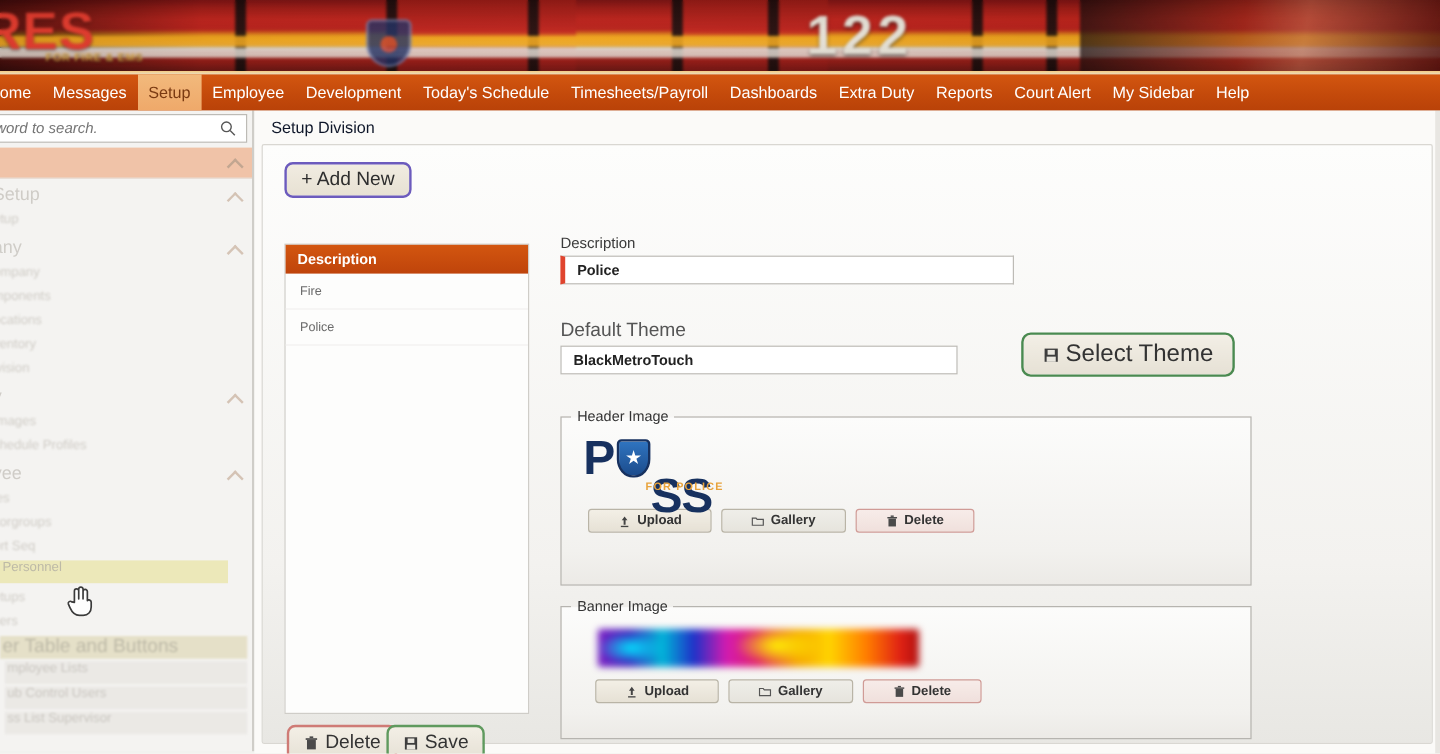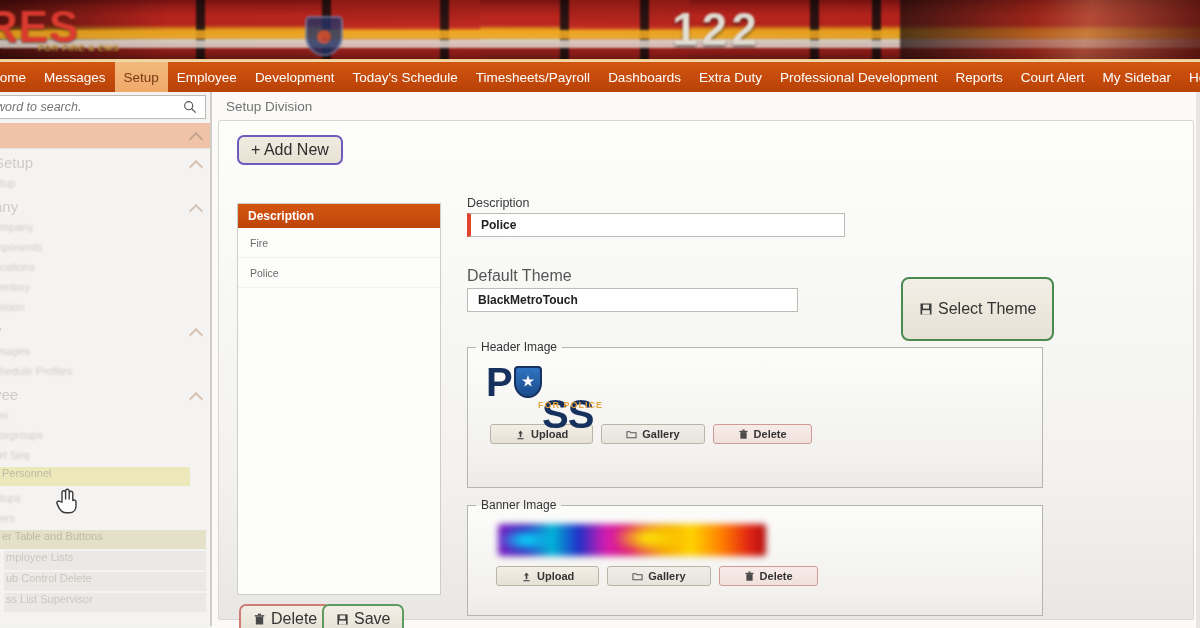--- a/index.html
+++ b/index.html
@@ -142,37 +142,37 @@
     filter: blur(.8px); opacity: .75;
   }
   .side-row-hl-yellow {
     background: #ece7b4; opacity: .9; height: 19px;
     margin: 2px 20px 2px 0; filter: blur(.6px);
     font-size: 11px; color: #b8b49f; padding-left: 2px;
   }
   .side-row-hl-tan {
     background: #e3ddc1; opacity: .85; height: 19px;
     margin: 2px 4px 2px 0; filter: blur(.7px);
-    font-size: 11px; color: #b5b19c; padding-left: 2px;
+    font-size: 16px; color: #b5b19c; padding-left: 2px;
   }
   .side-row-grey {
     background: #e9e7e3; opacity:.8; height: 19px; margin: 2px 4px;
     filter: blur(.7px); font-size: 11px; color:#c0bcb5; padding-left:2px;
   }
 
   
   .hand-cursor { position: absolute; left: 54px; top: 486px; width: 24px; height: 28px; z-index: 40; }
 
   
   .content {
     position: absolute; left: 212px; top: 92px; width: 988px; height: 536px;
     background: #fbfaf8;
   }
   .crumb {
-    padding: 7px 0 0 14px; font-size: 13.5px; color: #737373;
+    padding: 7px 0 0 14px; font-size: 13.5px; color: #0f172a;
   }
   .panel {
     position: absolute; left: 6px; top: 28px; width: 976px; height: 500px;
     background: linear-gradient(180deg,#fdfdfc 0%, #f3f2ef 70%, #e8e7e3 100%);
     border: 1px solid #d9d7d2; border-radius: 2px;
   }
 
   .btn {
     display: inline-flex; align-items: center; gap: 5px;
     font-family: "Liberation Sans", sans-serif;
@@ -182,23 +182,23 @@
     color: #333; font-size: 12px; padding: 4px 9px;
   }
   .btn-addnew {
     position: absolute; left: 18px; top: 14px;
     border: 2px solid #6c5bbd; border-radius: 7px;
     font-size: 16px; padding: 4px 12px;
     background: linear-gradient(180deg,#f1ece1 0%,#e7e1d3 100%);
     color: #2e2e2e;
   }
   .btn-theme {
-    position: absolute; left: 682px; top: 156px;
+    position: absolute; left: 632px; top: 156px;
     border: 2px solid #4a8a50; border-radius: 8px;
-    font-size: 16px; padding: 21px 16px;
+    font-size: 20px; padding: 5px 16px;
   }
   .btn-delete-bottom {
     position: absolute; left: 20px; top: 483px;
     border: 2px solid #cf7b76; border-radius: 7px;
     font-size: 16px; padding: 4px 12px;
   }
   .btn-save-bottom {
     position: absolute; left: 103px; top: 483px;
     border: 2px solid #5f9a5e; border-radius: 7px;
     font-size: 16px; padding: 4px 12px;
@@ -316,21 +316,20 @@
   <div class="navbar" id="navbar">
       <div class="nav-item first">Home</div>
       <div class="nav-item">Messages</div>
       <div class="nav-item active">Setup</div>
       <div class="nav-item">Employee</div>
       <div class="nav-item">Development</div>
       <div class="nav-item">Today's Schedule</div>
       <div class="nav-item">Timesheets/Payroll</div>
       <div class="nav-item">Dashboards</div>
       <div class="nav-item">Extra Duty</div>
-      <div class="nav-item">Professional Development</div>
       <div class="nav-item">Reports</div>
       <div class="nav-item">Court Alert</div>
       <div class="nav-item">My Sidebar</div>
       <div class="nav-item">Help</div>
     </div>
 
   <div class="sidebar">
     <div class="search-wrap">
       <input type="text" placeholder="word to search." style="">
       <svg class="search-icon" viewBox="0 0 16 16">
@@ -371,21 +370,21 @@
       <span class="chev" style="top:10px"></span>
     </div>
     <div class="side-sub">les</div>
     <div class="side-sub">korgroups</div>
     <div class="side-sub">ort Seq</div>
     <div class="side-row-hl-yellow">Personnel</div>
     <div class="side-sub">etups</div>
     <div class="side-sub">sers</div>
     <div class="side-row-hl-tan">er Table and Buttons</div>
     <div class="side-row-grey">mployee Lists</div>
-    <div class="side-row-grey">ub Control Delete</div>
+    <div class="side-row-grey">ub Control Users</div>
     <div class="side-row-grey">ss List Supervisor</div>
   </div>
 
   <svg class="hand-cursor" viewBox="0 0 24 28">
     <path d="M8 16 V6.5 a1.8 1.8 0 0 1 3.6 0 V13 V5 a1.8 1.8 0 0 1 3.6 0 V13 V7 a1.8 1.8 0 0 1 3.6 0 V14.5
              a1.9 1.9 0 0 1 3.2 1.2 v4.2 c0 4-2.6 6.9-6.6 6.9 h-3.2 C8 26.8 6 24.2 4.4 20.6 L3 17.4
              a1.7 1.7 0 0 1 2.8-1.8 Z" fill="#fdfdfd" stroke="#3a3a3a" stroke-width="1.4" stroke-linejoin="round"></path>
   </svg>
 
   <div class="content">

